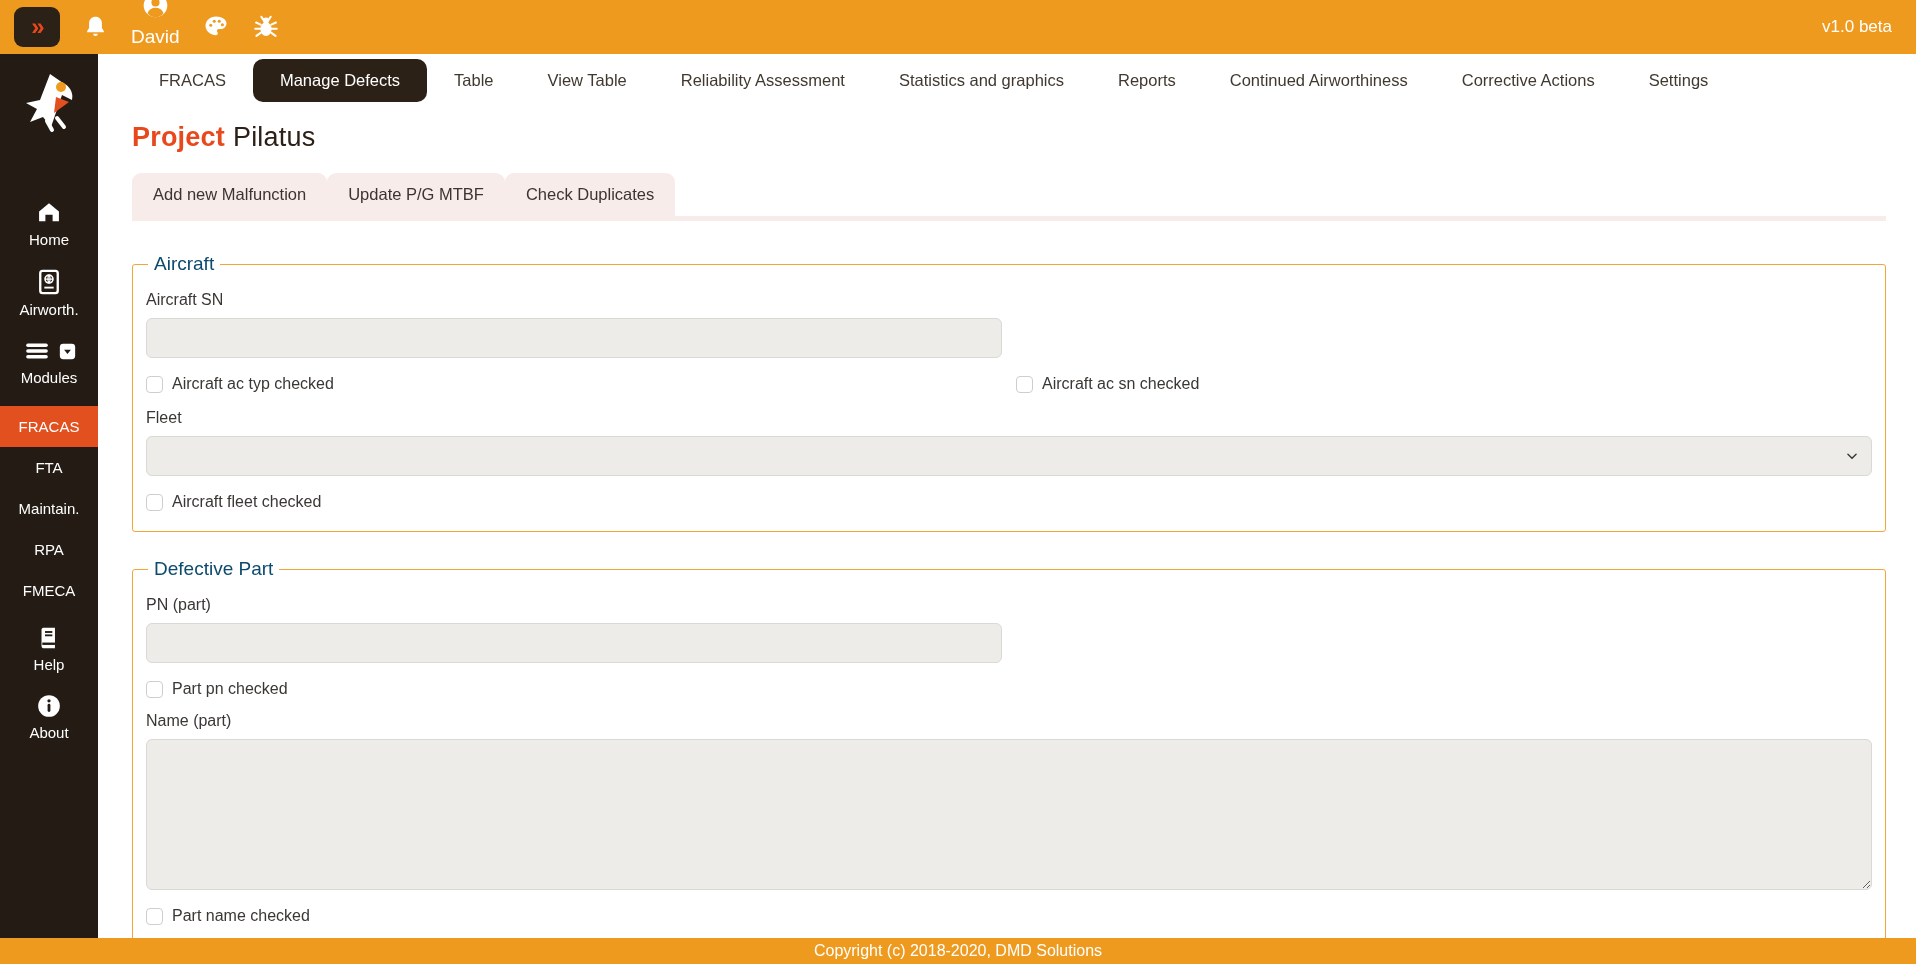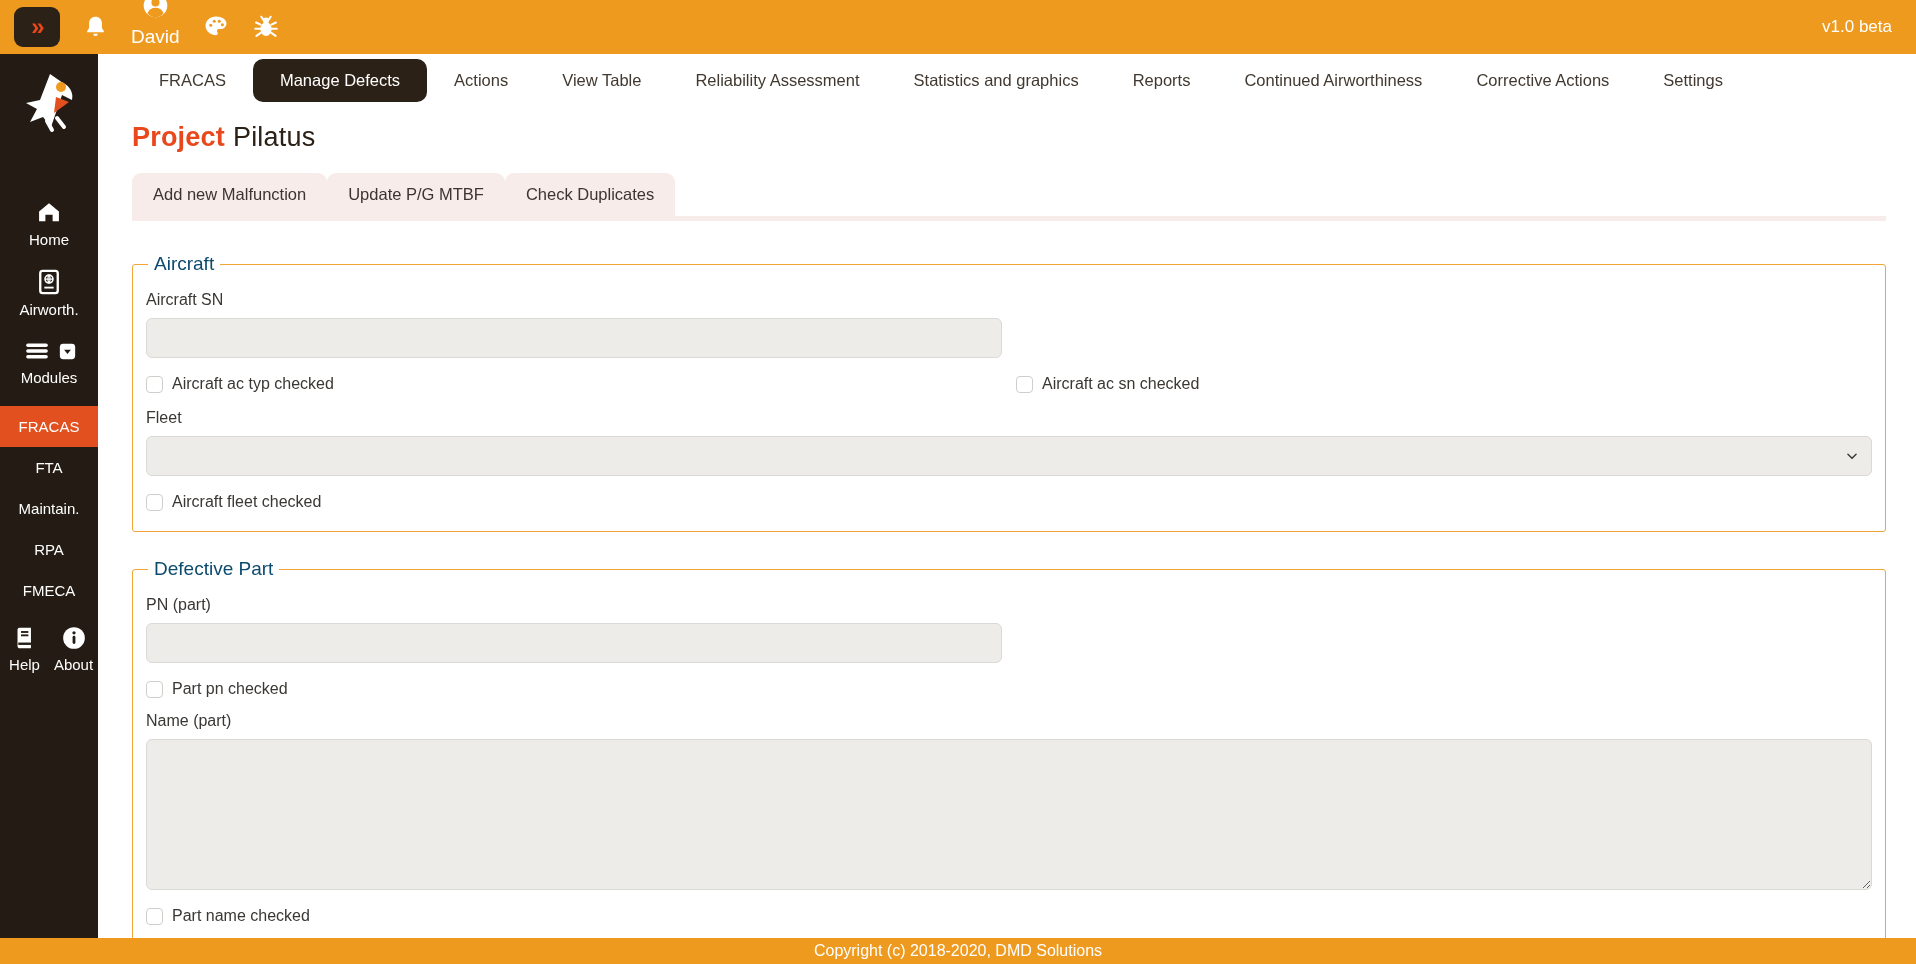--- a/index.html
+++ b/index.html
@@ -27,21 +27,21 @@
   .sidebar{
     position:absolute;top:54px;left:0;width:98px;bottom:26px;background:#241C14;
     display:flex;flex-direction:column;align-items:center;color:#fff;overflow:hidden;
   }
   .logo{margin:16px 0 60px 0;}
   .side-item{display:flex;flex-direction:column;align-items:center;margin-bottom:20px;cursor:pointer;width:100%;}
   .side-item .lbl{font-size:15px;margin-top:5px;}
   .modules-icons{display:flex;align-items:center;gap:7px;}
   .module-link{width:100%;text-align:center;padding:12px 0;font-size:15px;cursor:pointer;box-sizing:border-box;}
   .module-link.active{background:#E2501F;}
-  .side-bottom{margin-top:14px;display:flex;flex-direction:row;align-items:center;width:100%;}
+  .side-bottom{margin-top:14px;display:flex;flex-direction:column;align-items:center;width:100%;}
   
   .main{position:absolute;left:98px;top:54px;right:0;bottom:26px;background:#fff;overflow:hidden;}
   .nav{height:52px;display:flex;align-items:center;padding-left:34px;}
   .nav-item{padding:0 27px;font-size:16.5px;color:#413930;cursor:pointer;white-space:nowrap;}
   .nav-item.active{background:#2B2117;color:#fff;border-radius:10px;padding:12px 27px;}
   .content{padding:0 30px 0 34px;}
   .page-title{margin:16px 0 20px 0;font-size:27px;color:#2B2117;font-weight:400;letter-spacing:.2px;}
   .page-title .prefix{color:#E8481B;font-weight:700;margin-right:8px;}
   
   .tabbar{display:flex;}
@@ -198,21 +198,21 @@
       </svg>
       <span class="lbl">About</span>
     </div>
   </div>
 </div>
 
 <div class="main">
   <div class="nav">
     <span class="nav-item">FRACAS</span>
     <span class="nav-item active">Manage Defects</span>
-    <span class="nav-item">Actions</span>
+    <span class="nav-item">Table</span>
     <span class="nav-item">View Table</span>
     <span class="nav-item">Reliability Assessment</span>
     <span class="nav-item">Statistics and graphics</span>
     <span class="nav-item">Reports</span>
     <span class="nav-item">Continued Airworthiness</span>
     <span class="nav-item">Corrective Actions</span>
     <span class="nav-item">Settings</span>
   </div>
 
   <div class="content">

